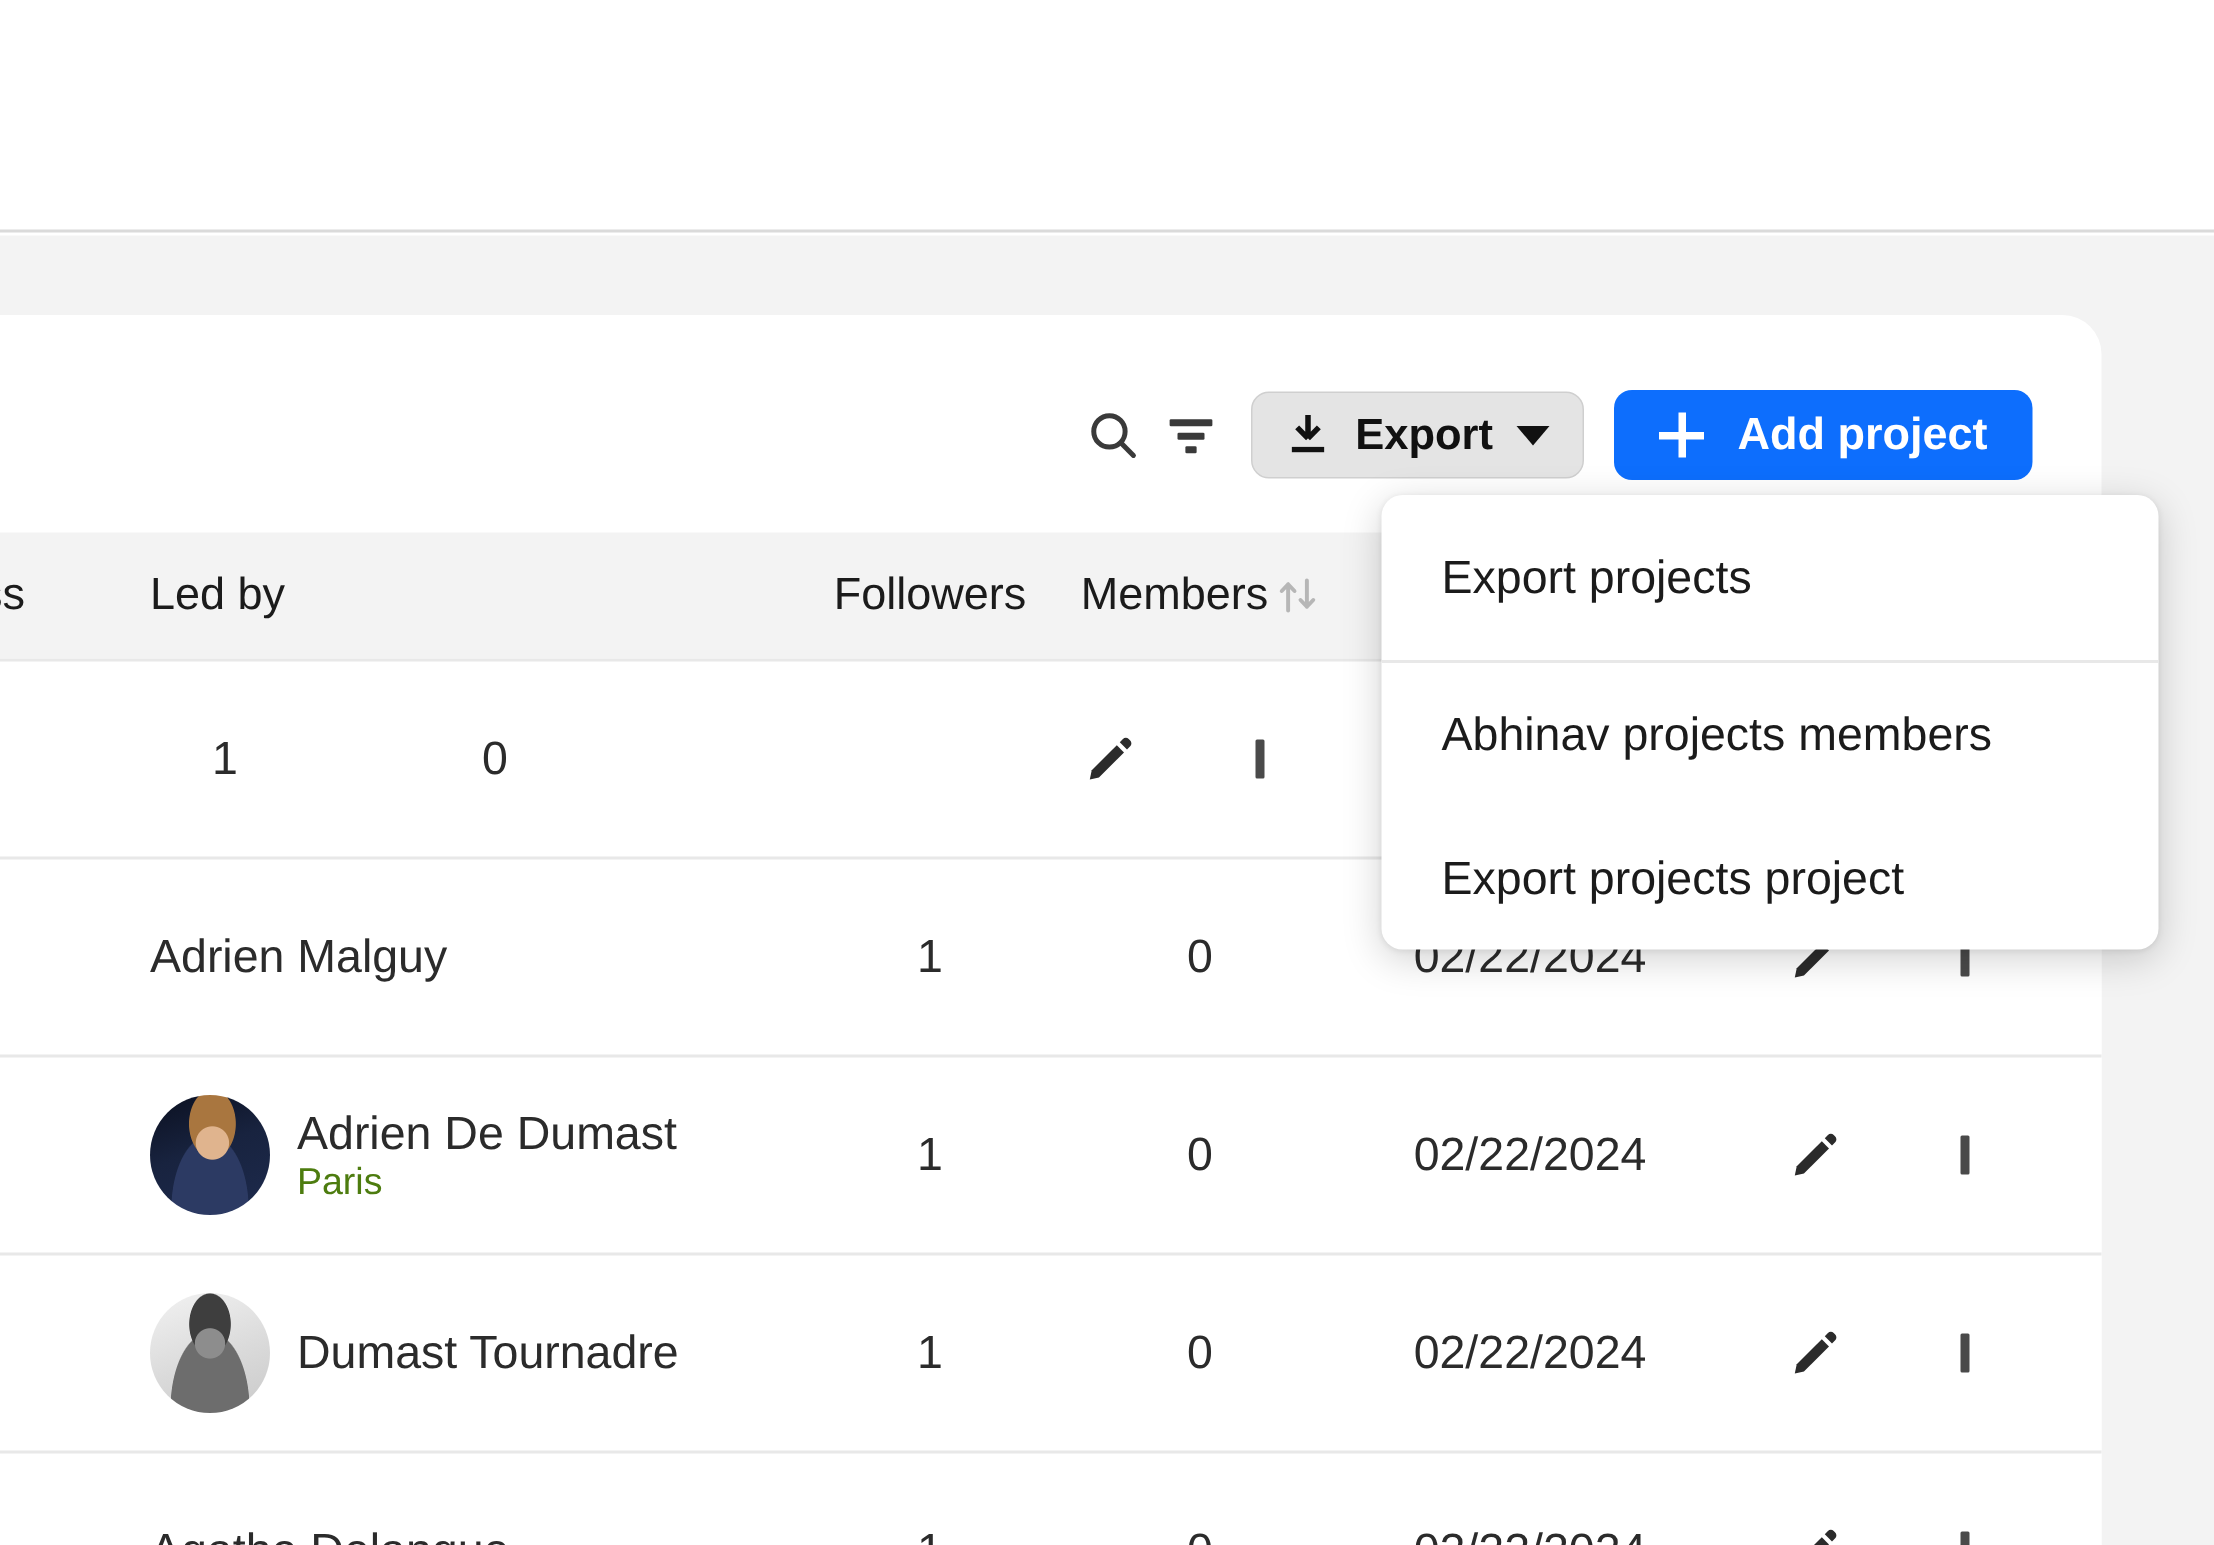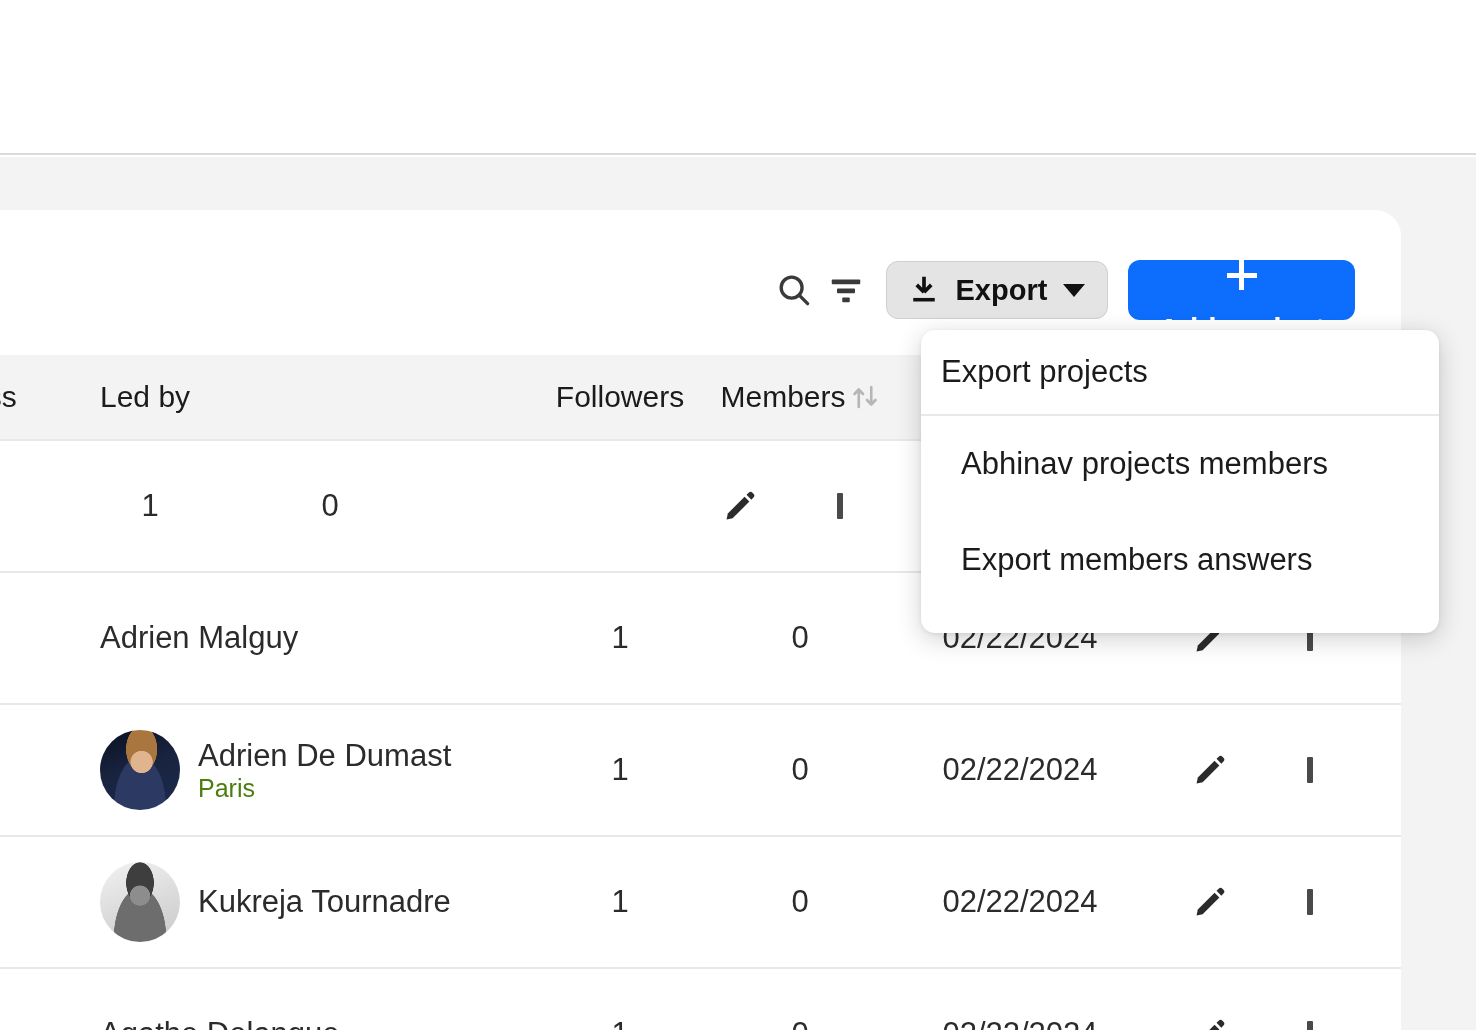--- a/index.html
+++ b/index.html
@@ -114,21 +114,20 @@
     background: #0d6efd;
     border: none;
     border-radius: 12px;
     color: #ffffff;
     font-size: 30px;
     font-weight: bold;
     cursor: pointer;
     margin-left: 20px;
     font-family: "Liberation Sans", sans-serif;
     white-space: nowrap;
-    flex-direction: column;
   }
   .plus-ico {
     position: relative;
     width: 30px; height: 30px;
     flex: 0 0 auto;
   }
   .plus-ico::before, .plus-ico::after {
     content: "";
     position: absolute;
     background: #ffffff;
@@ -239,21 +238,21 @@
     height: 110px;
     display: flex;
     align-items: center;
     padding-left: 40px;
     font-size: 31px;
     color: #1b1b1b;
     cursor: pointer;
     box-sizing: border-box;
     font-family: "Liberation Sans", sans-serif;
   }
-  .menu-item.m1 { height: 84px; padding-left: 20px; }
+  .menu-item.m1 { height: 110px; }
   .menu-item.m2 { height: 96px; }
   .menu-item.m3 { height: 95px; }
   .menu-divider {
     height: 2px;
     background: #e8e8e8;
     width: 100%;
   }
 </style>
 </head>
 <body>
@@ -388,21 +387,21 @@
         <div class="cell col-more">
           <span class="more-ico"></span>
         </div>
       </div>
 
       <div class="trow">
         <div class="cell col-progress"></div>
         <div class="cell col-ledby led-cell">
           <div class="avatar av-gray"></div>
           <div class="name-wrap">
-            <span>Kukreja Tournadre</span>
+            <span>Dumast Tournadre</span>
           </div>
         </div>
         <div class="cell col-members">1</div>
         <div class="cell col-followers">0</div>
         <div class="cell col-date">02/22/2024</div>
         <div class="cell col-edit">
           <span class="edit-ico">
             <svg width="34" height="34" viewBox="0 0 24 24">
               <path d="M3.4 17.3 L15.2 5.5 l3.4 3.4 L6.8 20.7 l-4.3 0.9 z" fill="#2b2b2b"></path>
               <path d="M16.6 4.1 L18.1 2.6 a1.9 1.9 0 0 1 2.7 0 l0.7 0.7 a1.9 1.9 0 0 1 0 2.7 l-1.5 1.5 z" fill="#2b2b2b"></path>
@@ -438,16 +437,16 @@
         </div>
       </div>
 
     </div>
   </div>
 
   <div class="dropdown">
     <div class="menu-item m1">Export projects</div>
     <div class="menu-divider"></div>
     <div class="menu-item m2">Abhinav projects members</div>
-    <div class="menu-item m3">Export members answers</div>
+    <div class="menu-item m3">Export projects project</div>
   </div>
 
 </div>
 
 </body></html>

